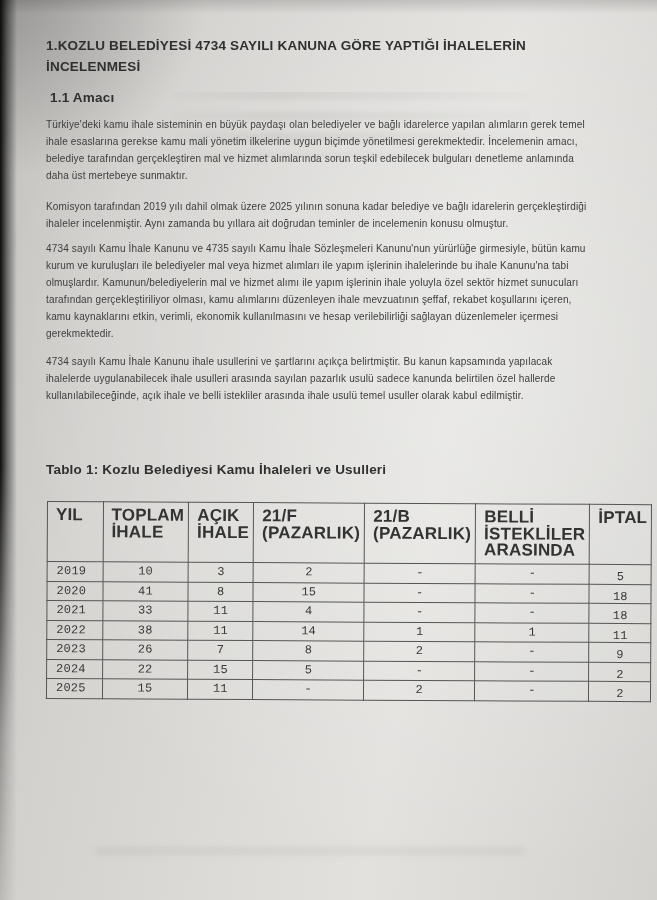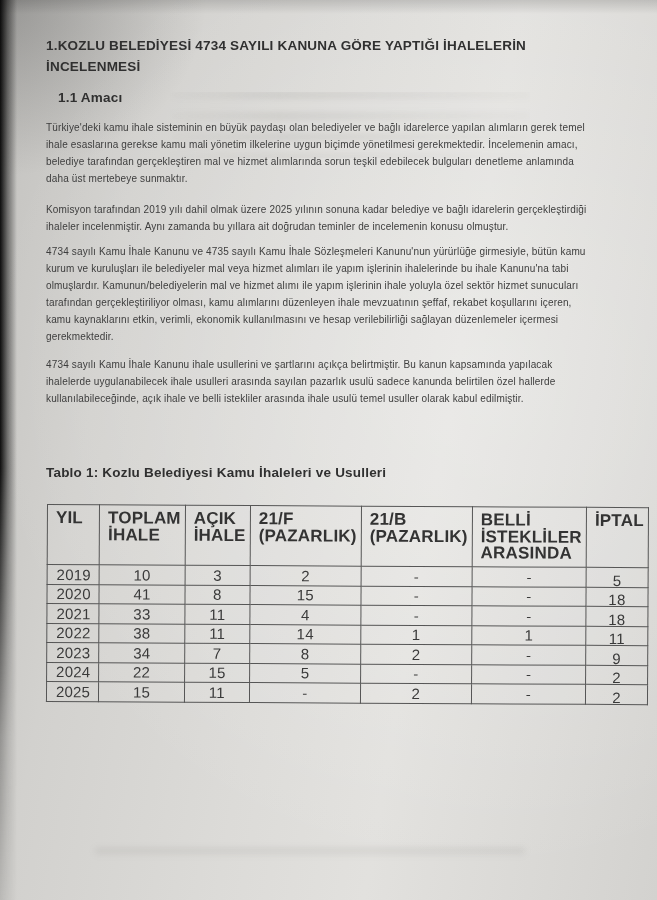--- a/index.html
+++ b/index.html
@@ -40,21 +40,21 @@
   .content{
     position:absolute;left:0;top:0;width:657px;height:879px;
     padding:35px 58px 0 46px;box-sizing:border-box;
     color:#3a3a3a;
   }
   .doc-title{
     margin:0;width:540px;
     font-size:13.5px;font-weight:700;line-height:21px;letter-spacing:.2px;color:#303030;
   }
   .sec-heading{
-    margin:12px;font-size:13.5px;font-weight:700;line-height:18px;letter-spacing:.2px;color:#303030;
+    margin:4px;font-size:13.5px;font-weight:700;line-height:18px;letter-spacing:.2px;color:#303030;
   }
   .h-amaci{margin-top:12px;}
   .h-kapsam{margin-top:5px;}
   .para{
     margin:0;width:543px;
     font-size:10px;line-height:17px;letter-spacing:.15px;color:#3d3d3d;
   }
   .p1{margin-top:9px;}
   .p2{margin-top:14px;}
   .p3{margin-top:8px;}
@@ -69,21 +69,21 @@
   }
   table.ihale th, table.ihale td{border:1px solid #565656;}
   table.ihale{border:1px solid #454545;}
   th{
     font-size:17px;font-weight:700;line-height:16.5px;letter-spacing:.2px;color:#333;
     text-align:left;vertical-align:top;padding:5px 4px 4px 8px;
   }
   thead tr{height:60px;}
   tbody tr{height:19.5px;}
   td{
-    font-size:15px;color:#3a3a3a;text-align:center;padding:0 8px;letter-spacing:.2px;
+    font-size:12px;color:#3a3a3a;text-align:center;padding:0 16px;letter-spacing:.2px;font-family:Liberation Mono, monospace;
   }
   td.c0{text-align:left;padding-left:9px;}
   td.c6 span{display:inline-block;transform:translateY(3px);}
   .c0{width:63px;} .c1{width:75px;} .c2{width:52px;} .c3{width:93px;}
   .c4{width:100px;} .c5{width:103px;} .c6{width:50px;}
 </style>
 </head>
 <body>
 
 <div class="photo">
@@ -147,21 +147,21 @@
             <td class="c0"><span>2022</span></td>
             <td class="c1"><span>38</span></td>
             <td class="c2"><span>11</span></td>
             <td class="c3"><span>14</span></td>
             <td class="c4"><span>1</span></td>
             <td class="c5"><span>1</span></td>
             <td class="c6"><span>11</span></td>
           </tr>
           <tr>
             <td class="c0"><span>2023</span></td>
-            <td class="c1"><span>34</span></td>
+            <td class="c1"><span>26</span></td>
             <td class="c2"><span>7</span></td>
             <td class="c3"><span>8</span></td>
             <td class="c4"><span>2</span></td>
             <td class="c5"><span>-</span></td>
             <td class="c6"><span>9</span></td>
           </tr>
           <tr>
             <td class="c0"><span>2024</span></td>
             <td class="c1"><span>22</span></td>
             <td class="c2"><span>15</span></td>

